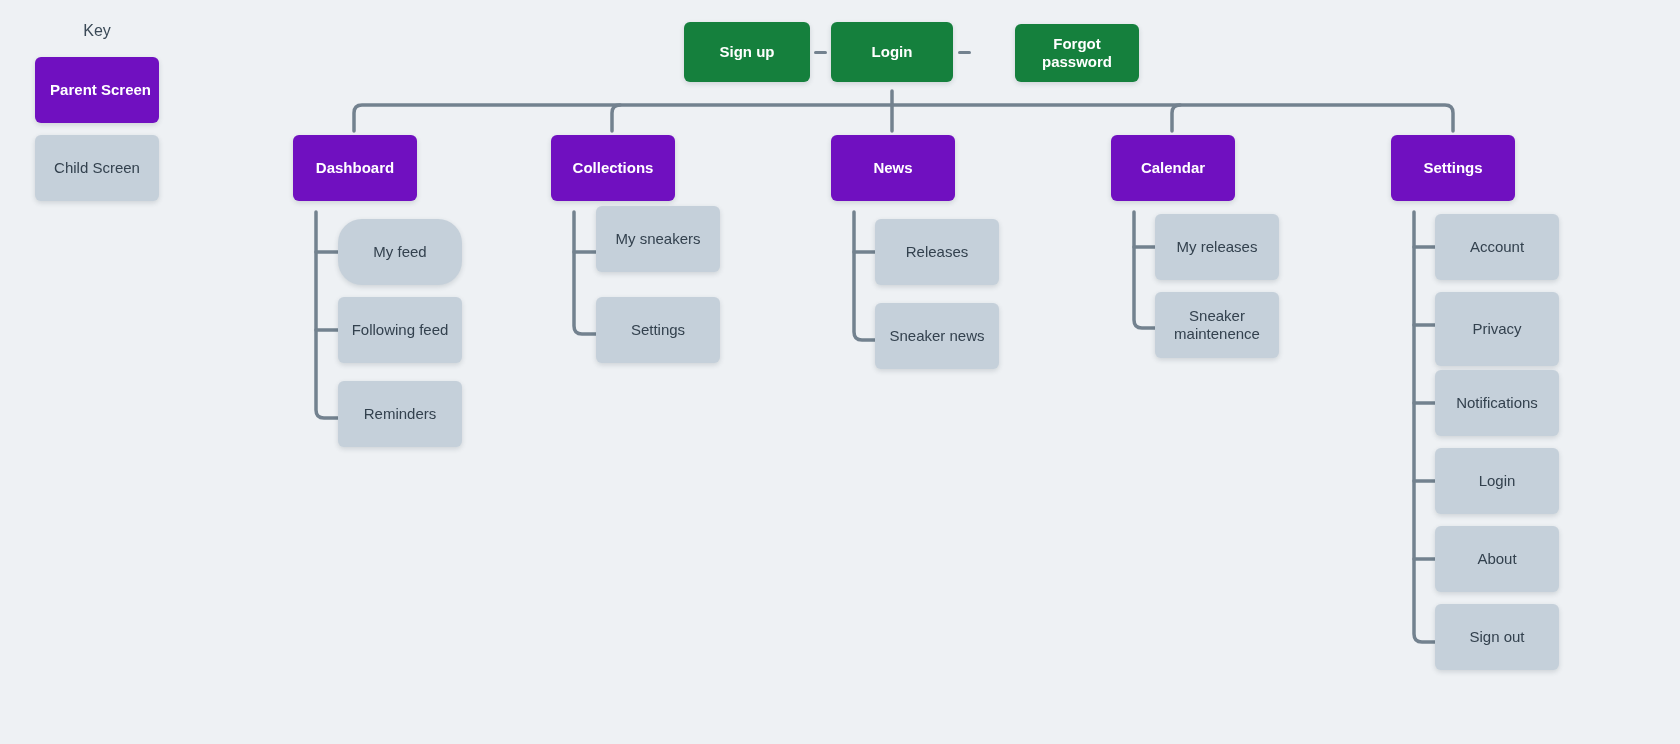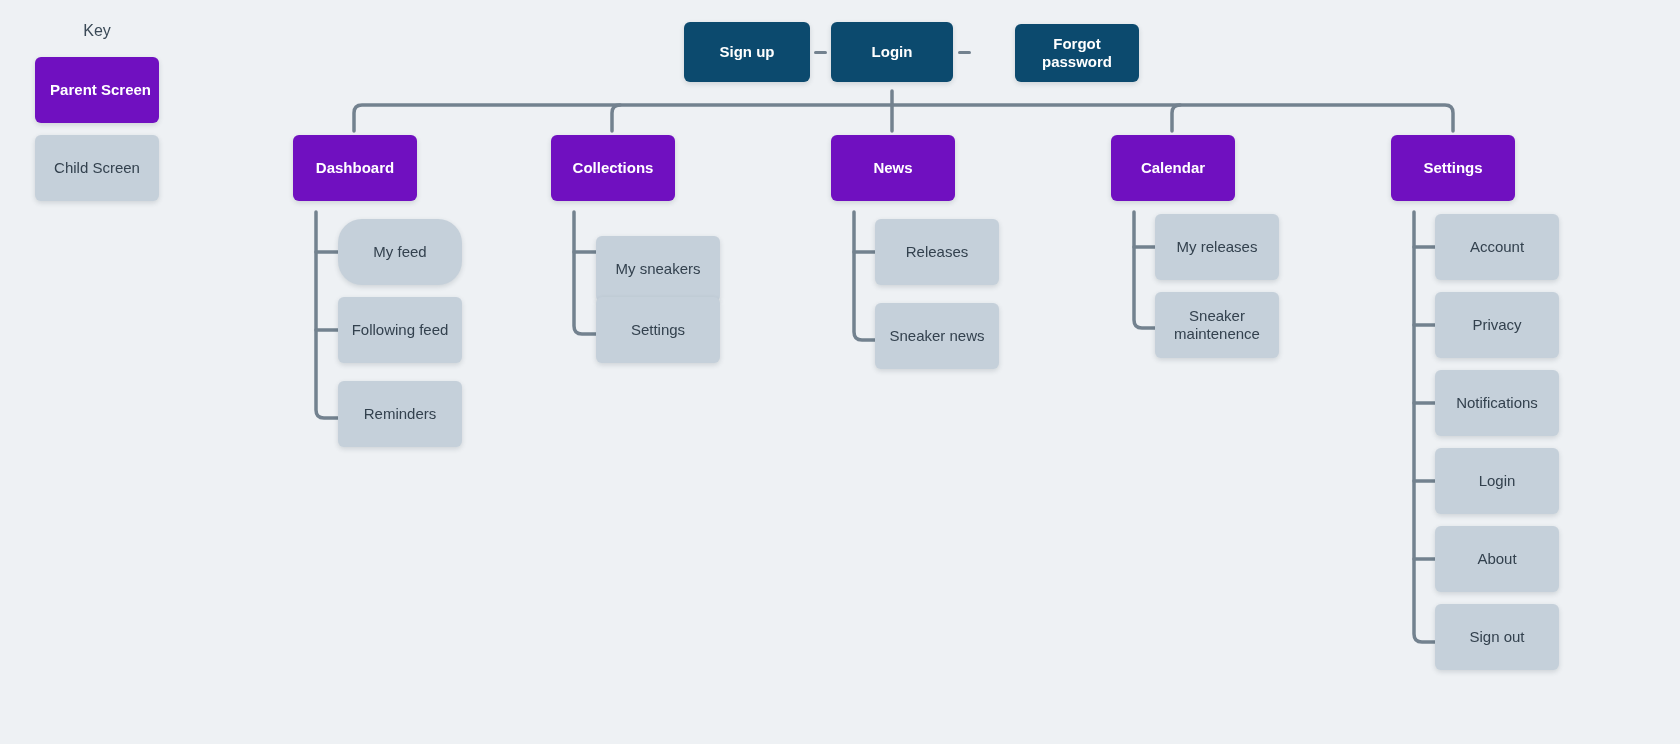--- a/index.html
+++ b/index.html
@@ -36,21 +36,21 @@
     display: flex;
     align-items: center;
     justify-content: center;
     text-align: center;
     border-radius: 6px;
     box-shadow: 0 2px 5px rgba(40,55,70,0.16);
     line-height: 1.22;
     padding: 4px 8px;
   }
   .node.auth {
-    background: #0c4a6e;
+    background: #15803d;
     color: #ffffff;
     font-weight: bold;
     font-size: 15px;
   }
   .node.parent {
     background: #7010c0;
     color: #ffffff;
     font-weight: bold;
     font-size: 15px;
   }
@@ -167,21 +167,21 @@
   <div class="node child" style="left:325px; top:219px; width:124px; height:66px;border-radius:24px;">
     <span>My feed</span>
   </div>
   <div class="node child" style="left:325px; top:297px; width:124px; height:66px;">
     <span>Following feed</span>
   </div>
   <div class="node child" style="left:325px; top:381px; width:124px; height:66px;">
     <span>Reminders</span>
   </div>
 
-  <div class="node child" style="left:583px; top:236px; width:124px; height:66px;">
+  <div class="node child" style="left:583px; top:206px; width:124px; height:66px;">
     <span>My sneakers</span>
   </div>
   <div class="node child" style="left:583px; top:297px; width:124px; height:66px;">
     <span>Settings</span>
   </div>
 
   <div class="node child" style="left:862px; top:219px; width:124px; height:66px;">
     <span>Releases</span>
   </div>
   <div class="node child" style="left:862px; top:303px; width:124px; height:66px;">
@@ -191,21 +191,21 @@
   <div class="node child" style="left:1142px; top:214px; width:124px; height:66px;">
     <span>My releases</span>
   </div>
   <div class="node child" style="left:1142px; top:292px; width:124px; height:66px;">
     <span>Sneaker maintenence</span>
   </div>
 
   <div class="node child" style="left:1422px; top:214px; width:124px; height:66px;">
     <span>Account</span>
   </div>
-  <div class="node child" style="left:1422px; top:292px; width:124px; height:66px;">
+  <div class="node child" style="left:1422px; top:292px; width:124px; height:74px;">
     <span>Privacy</span>
   </div>
   <div class="node child" style="left:1422px; top:370px; width:124px; height:66px;">
     <span>Notifications</span>
   </div>
   <div class="node child" style="left:1422px; top:448px; width:124px; height:66px;">
     <span>Login</span>
   </div>
   <div class="node child" style="left:1422px; top:526px; width:124px; height:66px;">
     <span>About</span>

